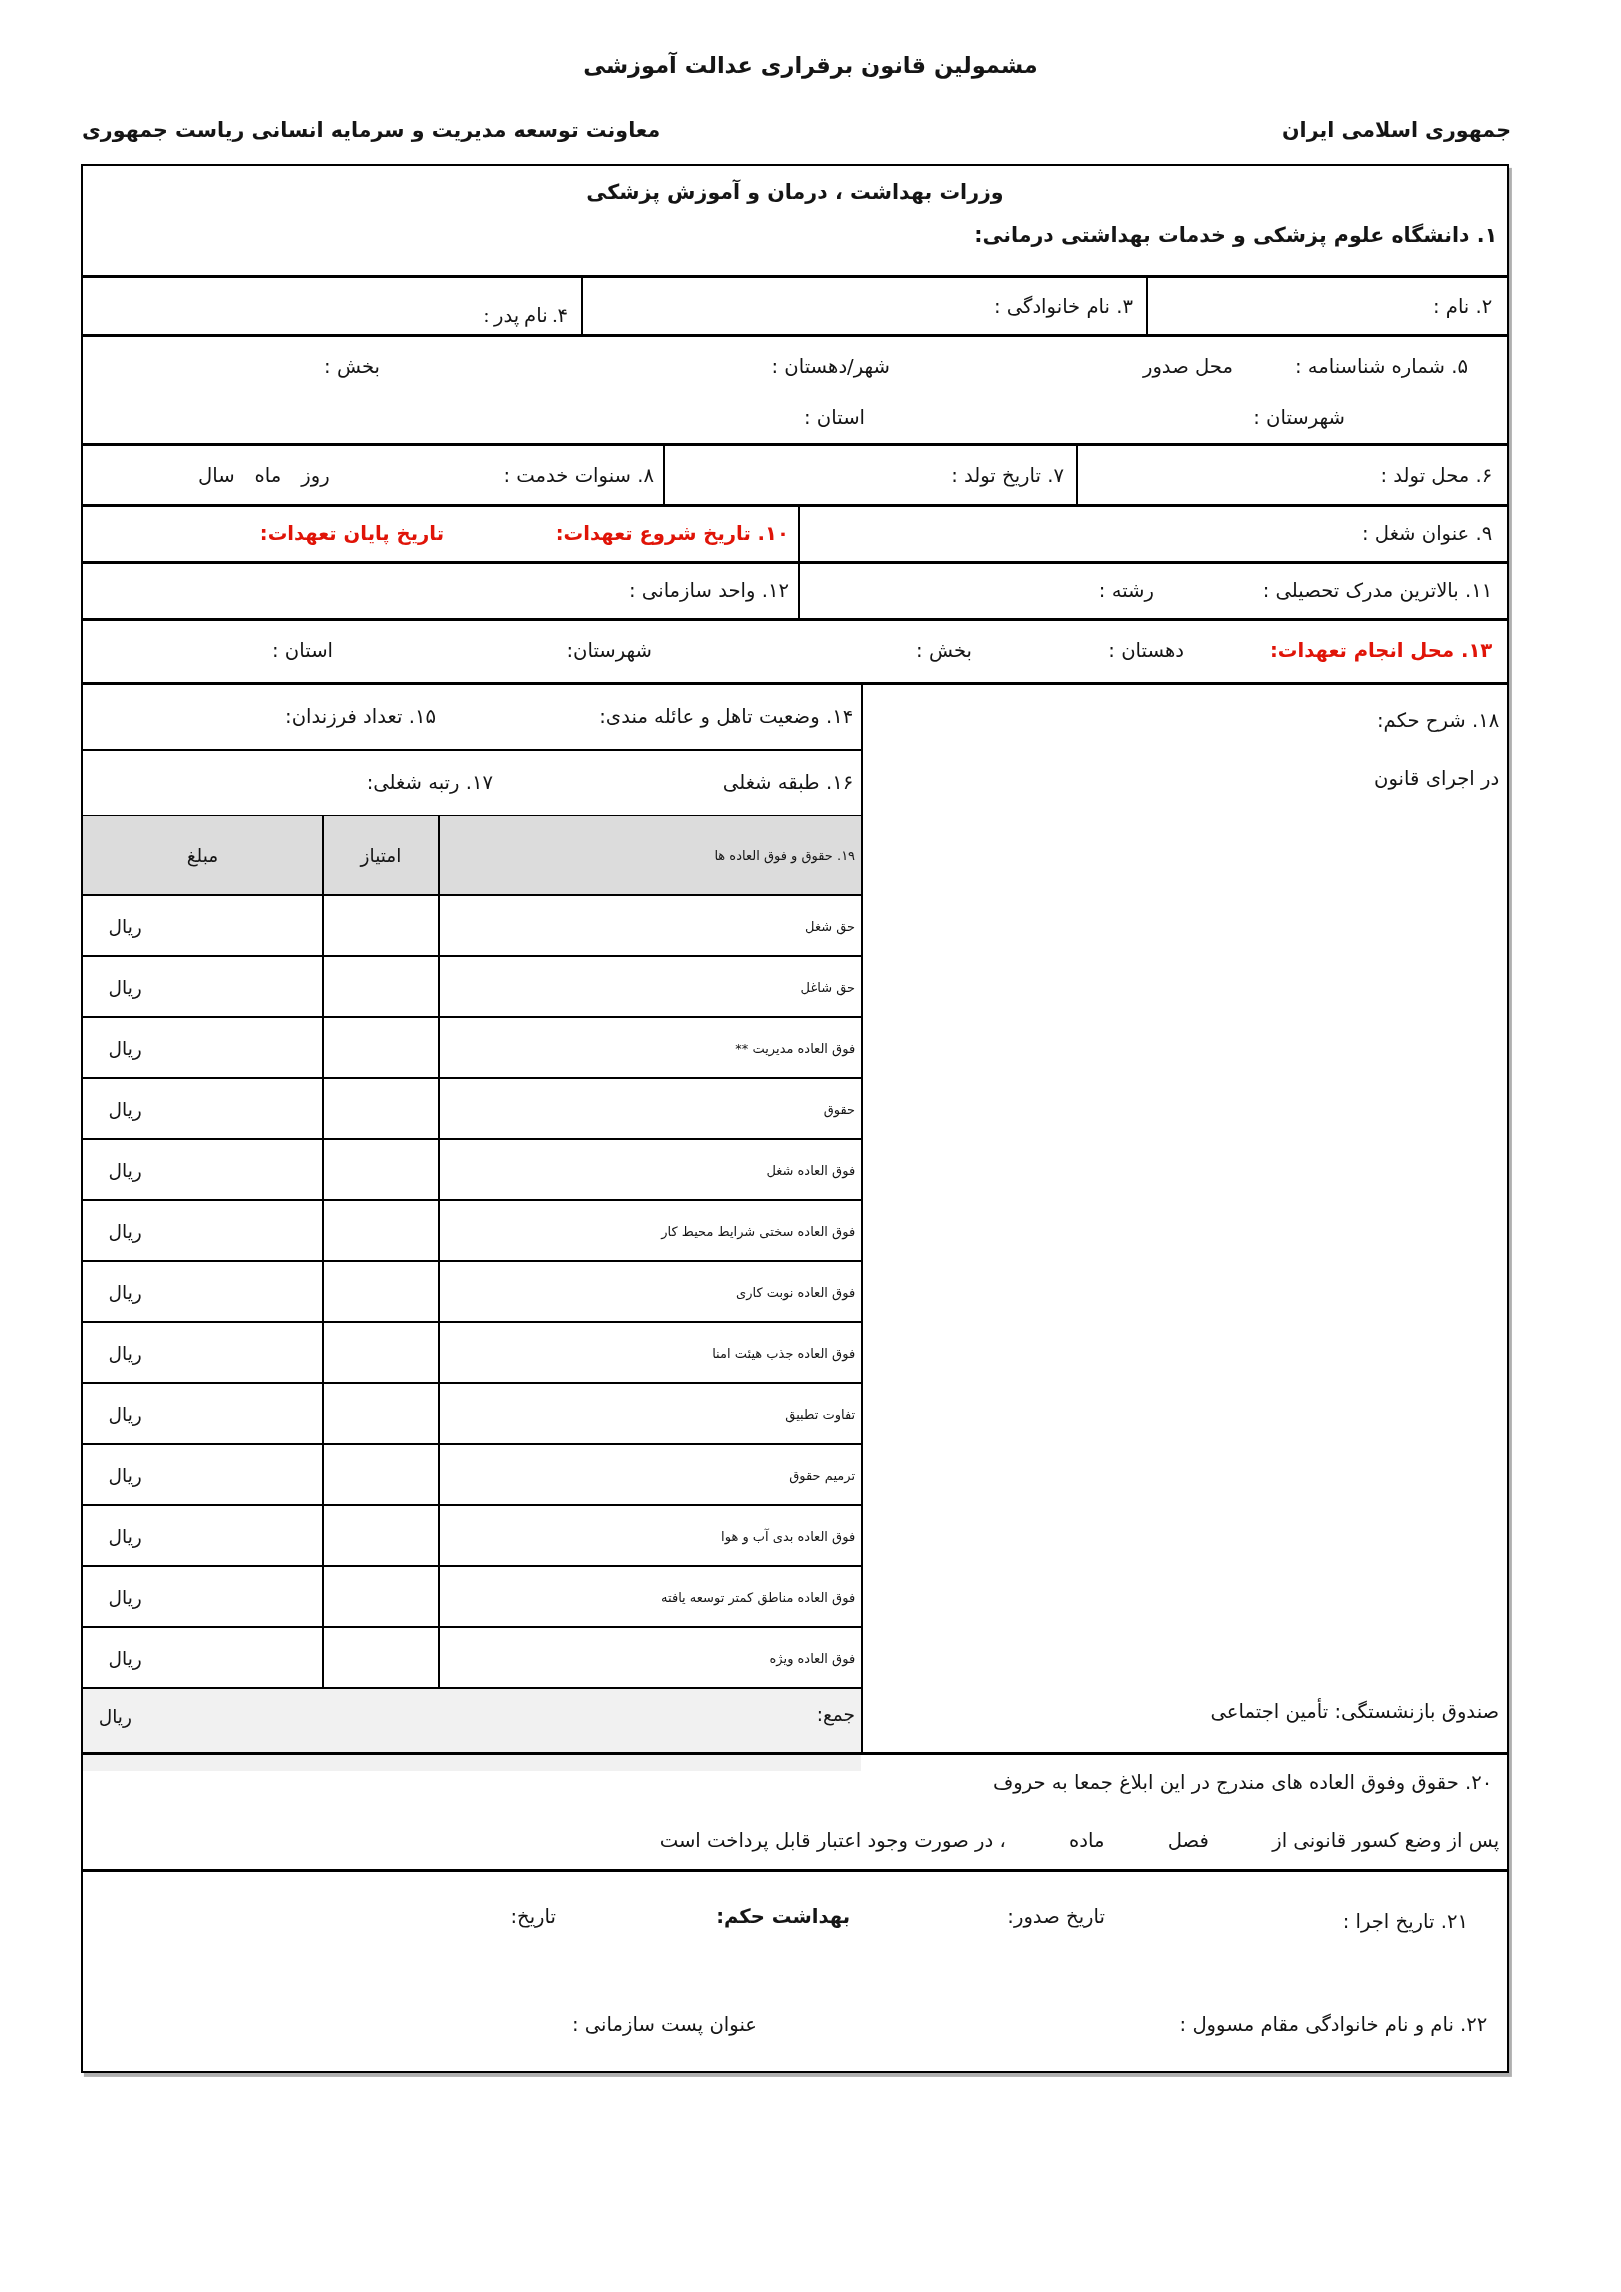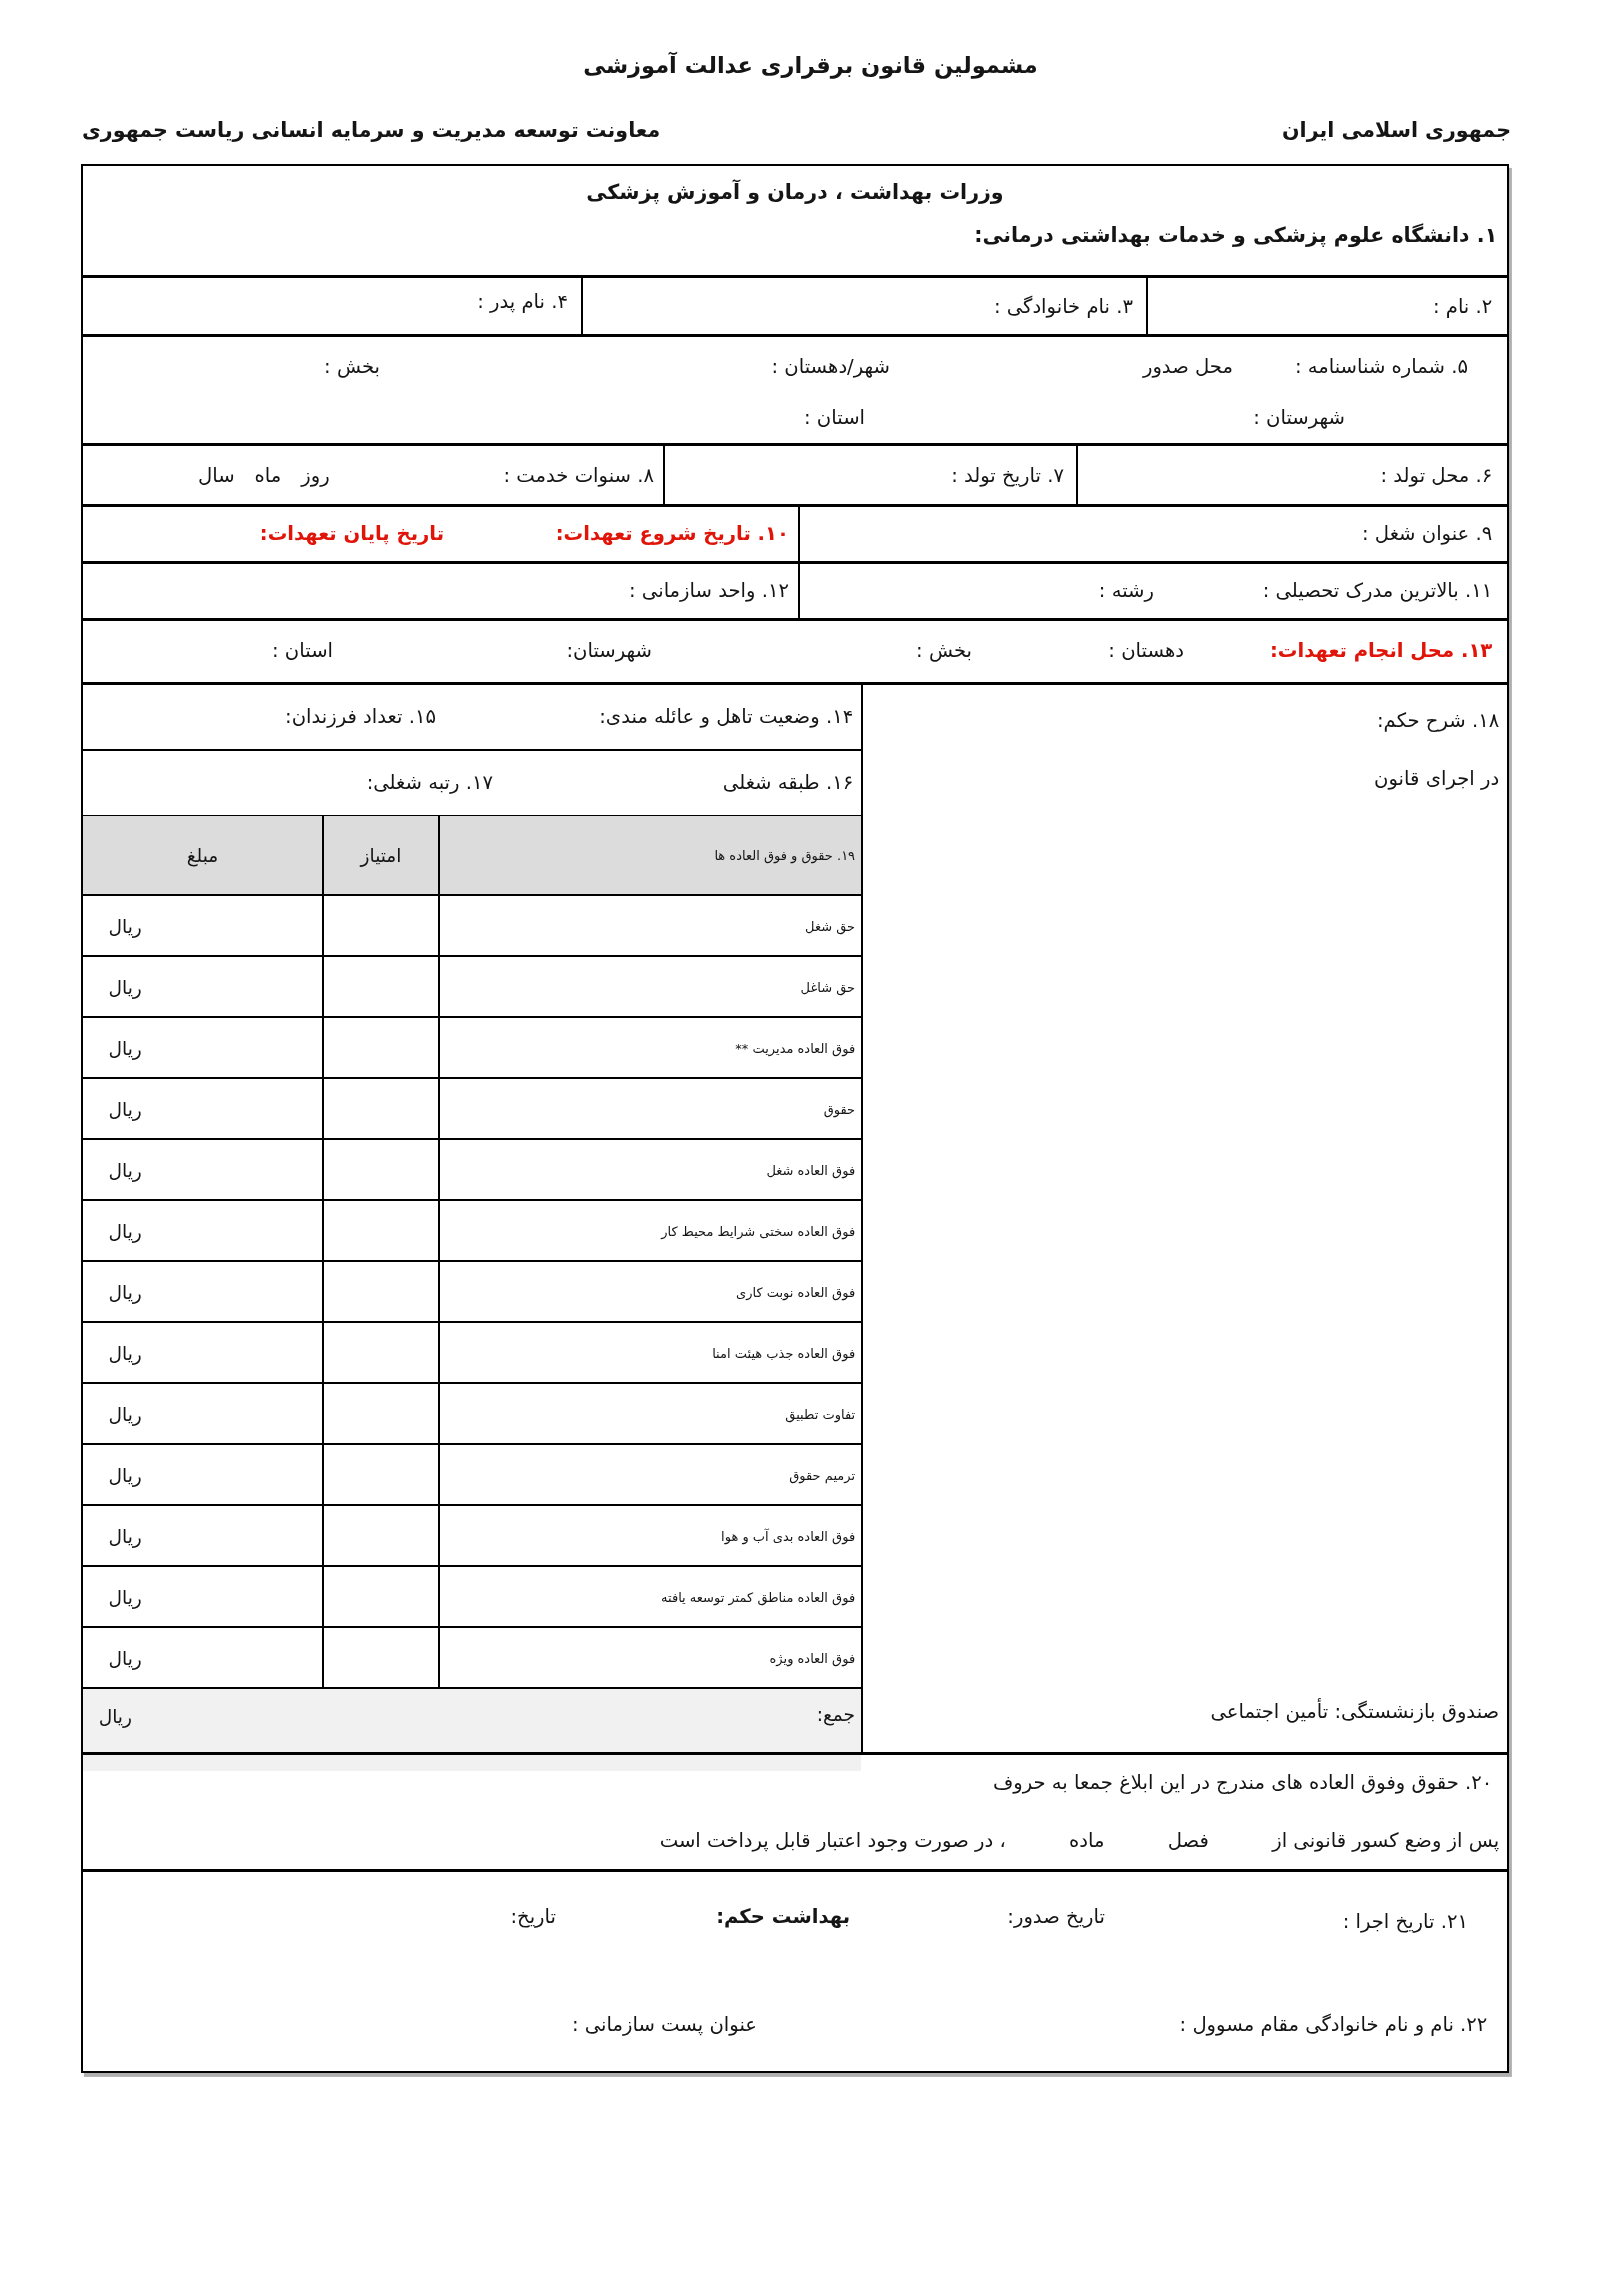--- a/index.html
+++ b/index.html
@@ -68,21 +68,21 @@
   <div class="sec" style="top:0;height:129px;">
     <div class="lbl bold" style="top:13.7px;left:0;right:0;text-align:center;font-size:20.6px;">وزرات بهداشت ، درمان و آموزش پزشکی</div>
     <div class="lbl bold" style="top:57px;right:9.8px;font-size:20.6px;">۱. دانشگاه علوم پزشکی و خدمات بهداشتی درمانی:</div>
   </div>
 
   <div class="sec bt4" style="top:109px;height:59px;">
     <div class="vline" style="right:359px;"></div>
     <div class="vline" style="right:924px;"></div>
     <div class="lbl" style="top:16.7px;right:14.7px;">۲. نام :</div>
     <div class="lbl" style="top:16.7px;right:374px;">۳. نام خانوادگی :</div>
-    <div class="lbl" style="top:12px;right:939px;">۴. نام پدر :</div>
+    <div class="lbl" style="top:26px;right:939px;font-family:Liberation Serif, serif;">۴. نام پدر :</div>
   </div>
 
   <div class="sec bt4" style="top:168px;height:110px;">
     <div class="lbl" style="top:17.6px;right:39px;">۵.  شماره شناسنامه :</div>
     <div class="lbl" style="top:17.6px;right:274px;">محل صدور</div>
     <div class="lbl" style="top:17.6px;right:617px;">شهر/دهستان :</div>
     <div class="lbl" style="top:17.6px;right:1127px;">بخش :</div>
     <div class="lbl" style="top:69px;right:162px;margin-left:14px;">شهرستان :</div>
     <div class="lbl" style="top:69px;right:642px;">استان :</div>
   </div>

